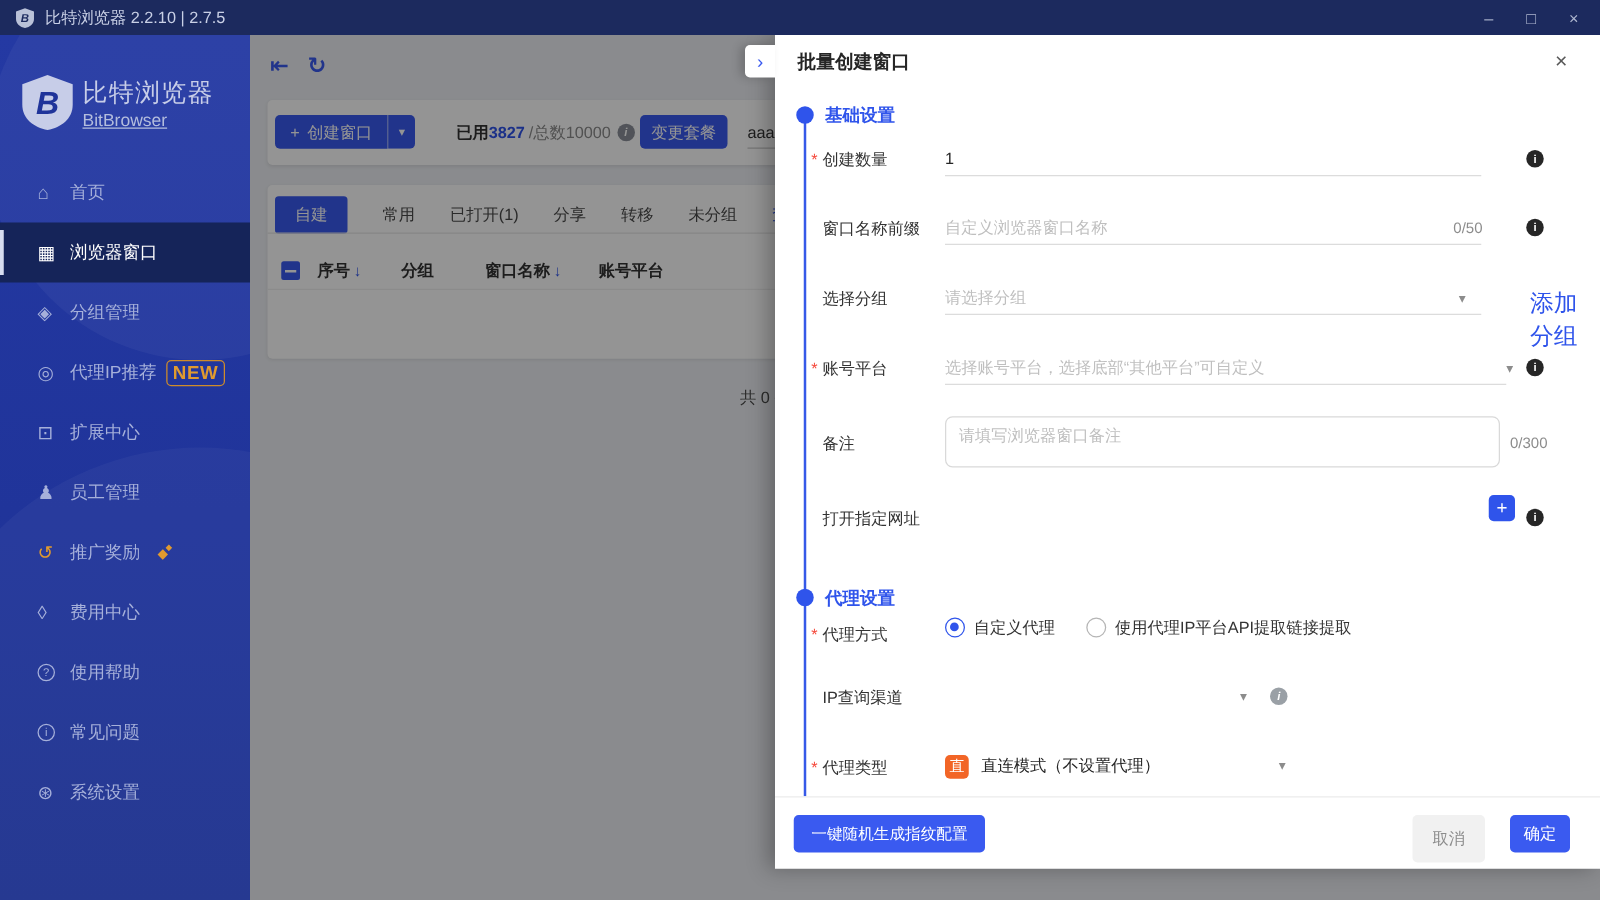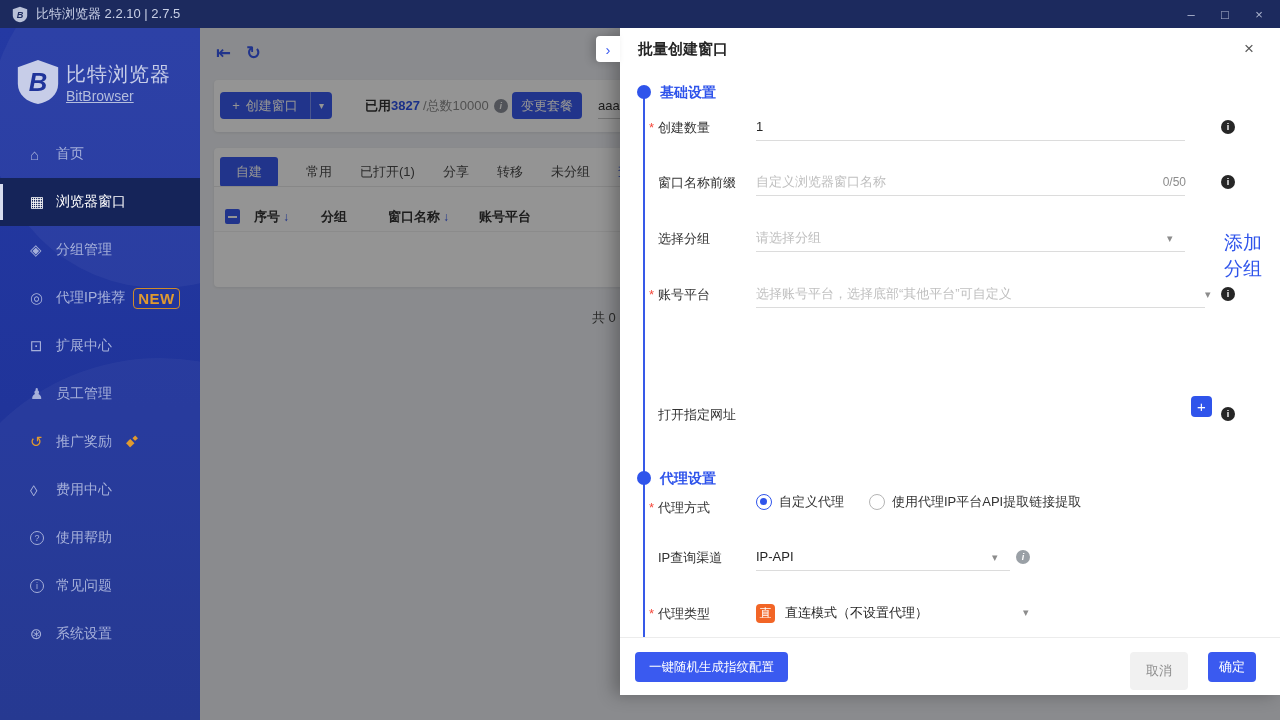--- a/index.html
+++ b/index.html
@@ -269,20 +269,27 @@
   <div class="row" style="top:252px;">
     <span class="req">*</span>
     <span class="f-label">账号平台</span>
     <div class="f-ctl" style="width:449px;">
       <span class="ph">选择账号平台，选择底部“其他平台”可自定义</span>
     </div>
     <span class="caret" style="left:585px;">▾</span>
     <span class="f-info">i</span>
   </div>
 
+  <div class="row" style="top:305px; height:41px;">
+    <span class="f-label" style="top:13px;">备注</span>
+    <div class="remark-box">
+      <textarea placeholder="请填写浏览器窗口备注" style=""></textarea>
+    </div>
+    <span class="f-counter" style="left:588px; top:14px;">0/300</span>
+  </div>
 
   <div class="row" style="top:372px;">
     <span class="f-label">打开指定网址</span>
     <span class="add-btn">+</span>
     <span class="f-info">i</span>
   </div>
 
   <div class="sec-dot" style="top:443px;"></div>
   <div class="sec-head" style="top:442px;">代理设置</div>
 
@@ -292,23 +299,20 @@
     <div class="radio-row">
       <span class="radio on"></span>
       <span class="radio-label">自定义代理</span>
       <span class="radio off"></span>
       <span class="radio-label">使用代理IP平台API提取链接提取</span>
     </div>
   </div>
 
   <div class="row" style="top:515px;">
     <span class="f-label">IP查询渠道</span>
-    <div class="f-ctl" style="width:254px;">
-      <span class="val">IP-API</span>
-    </div>
     <span class="caret" style="left:372px;">▾</span>
     <span class="f-info grey" style="left:396px;">i</span>
   </div>
 
   <div class="row" style="top:571px;">
     <span class="req">*</span>
     <span class="f-label">代理类型</span>
     <div class="type-ctl">
       <span class="tag-direct">直</span>
       <span class="val">直连模式（不设置代理）</span>

